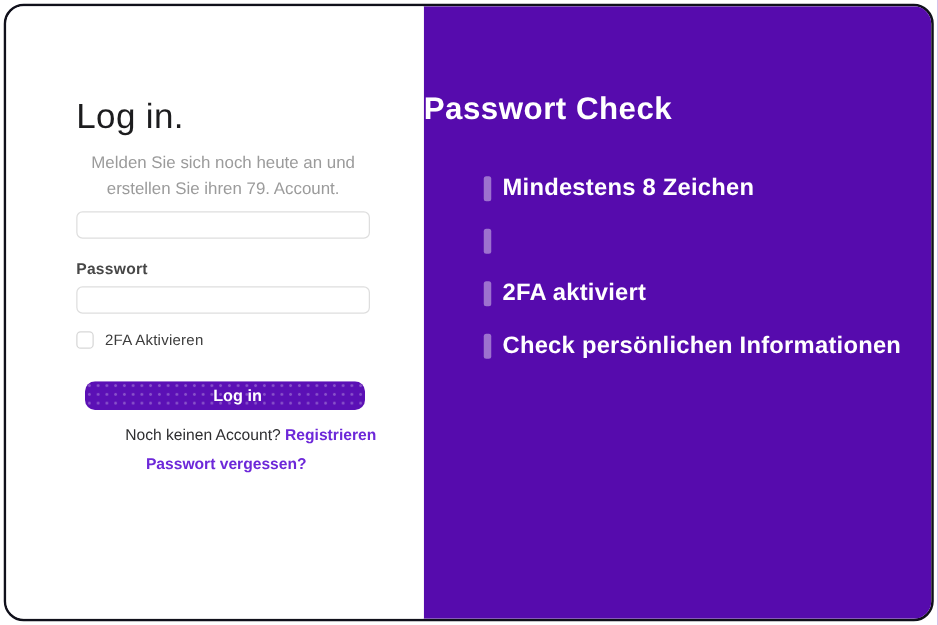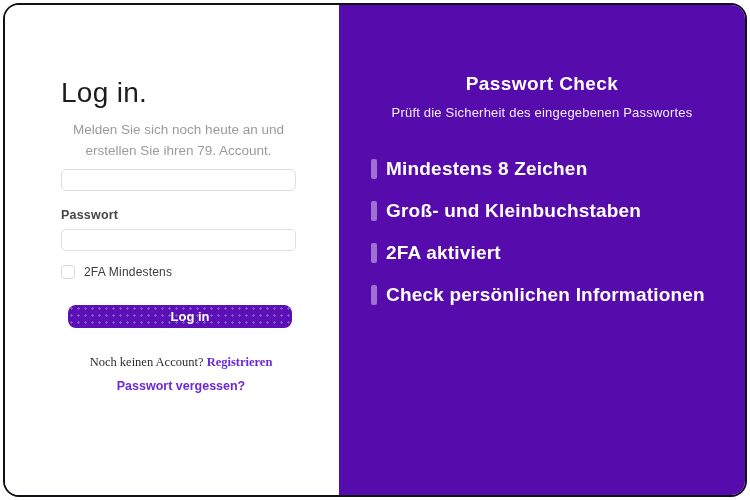--- a/index.html
+++ b/index.html
@@ -30,29 +30,29 @@
   .checkbox-label { font-size:12px; font-weight:500; color:#3c3c3c; letter-spacing:0.2px; }
   .login-button {
     margin:26px 0 0 7px; width:224px; height:23px; border:none; cursor:pointer;
     border-radius:8px; color:#ffffff; font-size:13px; font-weight:600;
     font-family:"Liberation Sans", sans-serif;
     background-color:#5b10b5;
     background-image:radial-gradient(rgba(255,255,255,0.28) 1px, rgba(0,0,0,0) 1.2px);
     background-size:7px 7px;
     padding-left:20px;
   }
-  .signup-line { margin-top:27px; width:240px; text-align:center; font-size:12.5px; color:#2e2e30; font-weight:500;font-family:Liberation Serif, serif; }
+  .signup-line { margin-top:13px; width:240px; text-align:right; font-size:12.5px; color:#2e2e30; font-weight:500; }
   .link { color:#6d28d9; font-weight:600; text-decoration:none; cursor:pointer; }
   .forgot-line { margin-top:9px; width:240px; text-align:center; font-size:12.5px; }
   
   .right { flex:1; height:100%; background:#560bad; color:#ffffff; }
   .right-inner { padding-top:68px; }
-  .check-title { text-align:center; font-size:19px; font-weight:800; letter-spacing:0.4px; }
+  .check-title { text-align:left; font-size:25px; font-weight:800; letter-spacing:0.4px; }
   .check-subtitle { margin-top:10px; text-align:center; font-size:13px; font-weight:500; color:#f3edfc; letter-spacing:0.2px; }
-  .rules { margin-top:38px; padding-left:32px; list-style:none; }
+  .rules { margin-top:38px; padding-left:48px; list-style:none; }
   .rule-item { display:flex; align-items:center; gap:9px; margin-bottom:20px; height:22px; }
   .rule-marker { width:6px; height:20px; border-radius:2px; background:rgba(255,255,255,0.42); flex:none; }
   .rule-text { font-size:19px; font-weight:700; letter-spacing:0.2px; }
 </style>
 </head>
 <body>
 
 <div class="card">
 
   <div class="left">
@@ -60,47 +60,45 @@
       <div class="login-title">Log in.</div>
       <div class="login-subtitle">Melden Sie sich noch heute an und erstellen Sie ihren 79. Account.</div>
 
       <input class="text-input" type="text" value="" style="">
 
       <div class="field-label second">Passwort</div>
       <input class="text-input" type="password" value="" style="">
 
       <div class="checkbox-row">
         <input type="checkbox" class="checkbox" style="">
-        <span class="checkbox-label">2FA Mindestens</span>
+        <span class="checkbox-label">2FA Aktivieren</span>
       </div>
 
       <button class="login-button">Log in</button>
 
       <div class="signup-line">
         <span>Noch keinen Account? </span><span class="link">Registrieren</span>
       </div>
       <div class="forgot-line">
         <span class="link">Passwort vergessen?</span>
       </div>
     </div>
   </div>
 
   <div class="right">
     <div class="right-inner">
       <div class="check-title">Passwort Check</div>
-      <div class="check-subtitle">Prüft die Sicherheit des eingegebenen Passwortes</div>
 
       <ul class="rules">
         <li class="rule-item">
           <span class="rule-marker"></span>
           <span class="rule-text">Mindestens 8 Zeichen</span>
         </li>
         <li class="rule-item">
           <span class="rule-marker"></span>
-          <span class="rule-text">Groß- und Kleinbuchstaben</span>
         </li>
         <li class="rule-item">
           <span class="rule-marker"></span>
           <span class="rule-text">2FA aktiviert</span>
         </li>
         <li class="rule-item">
           <span class="rule-marker"></span>
           <span class="rule-text">Check persönlichen Informationen</span>
         </li>
       </ul>

